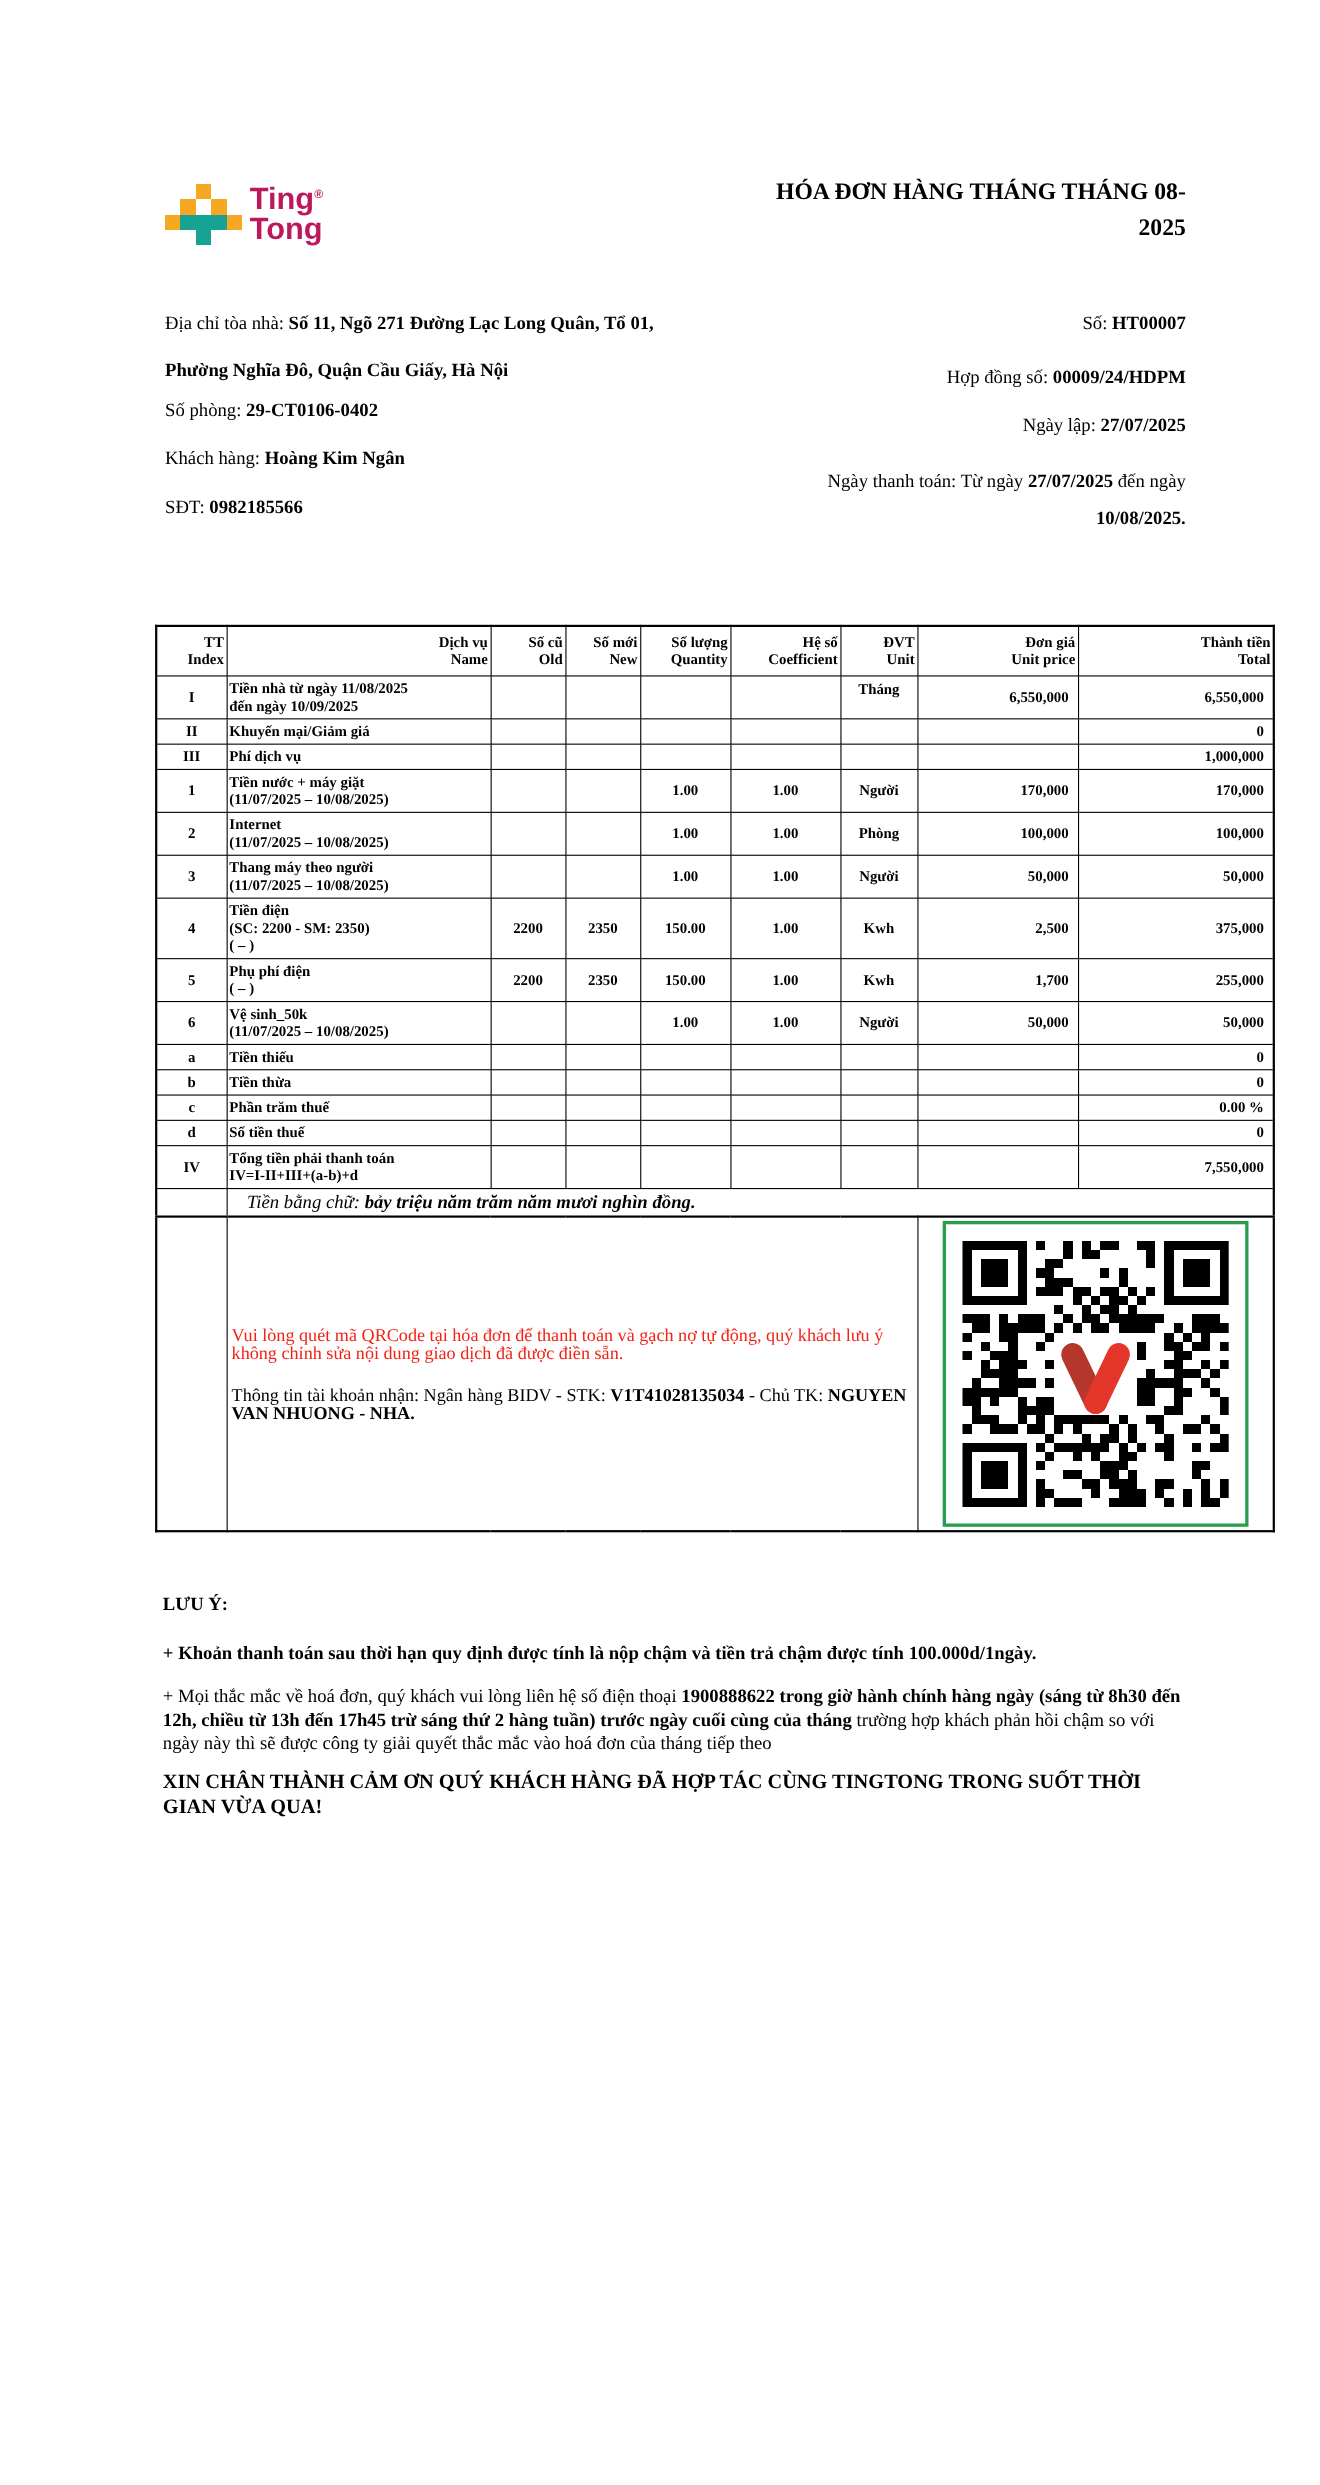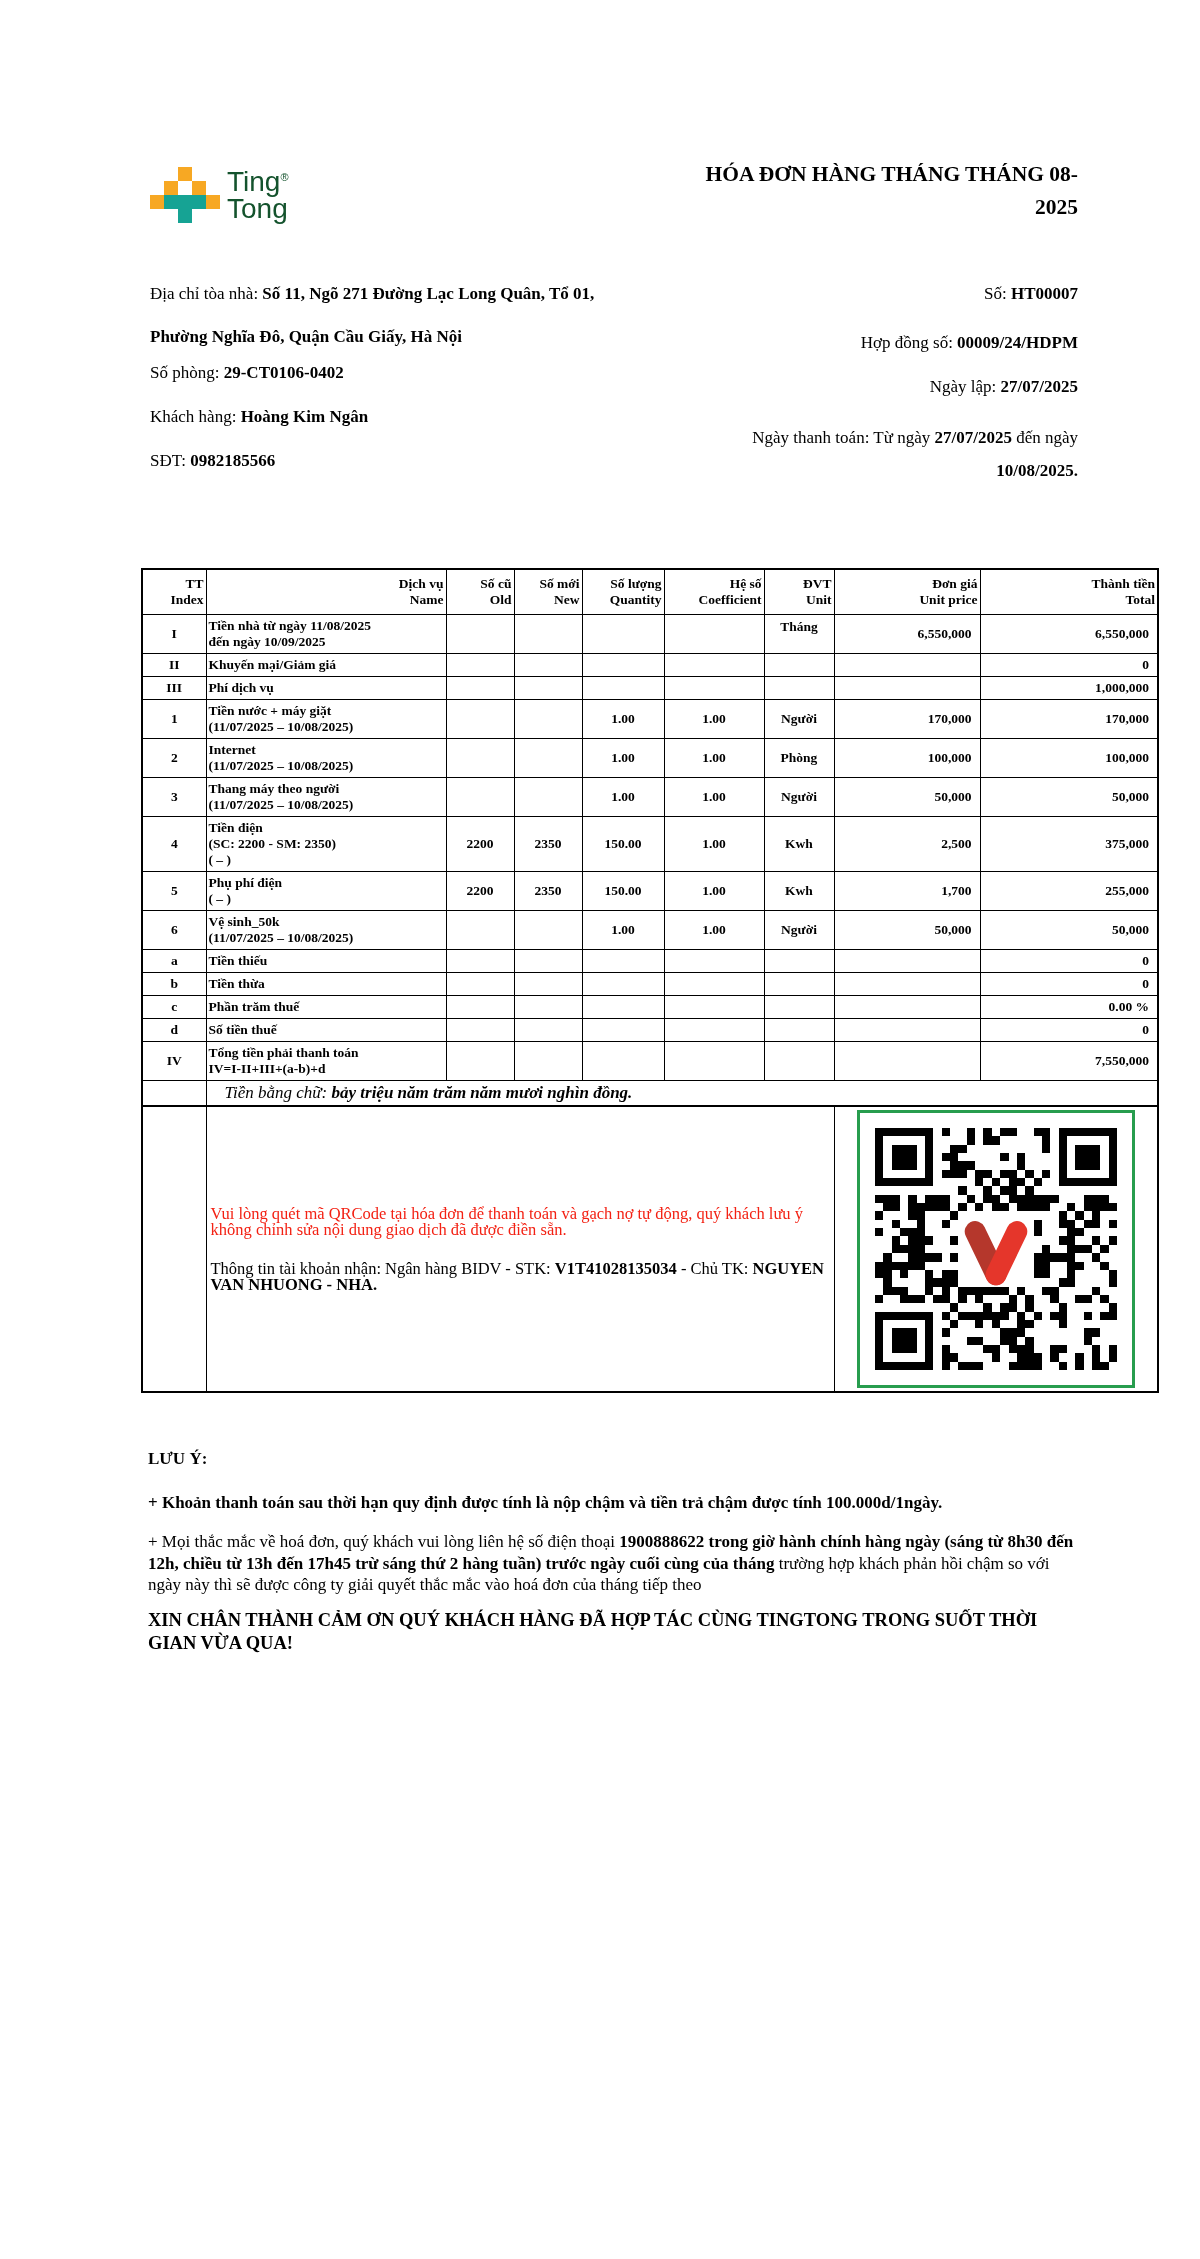--- a/index.html
+++ b/index.html
@@ -5,21 +5,21 @@
   * { margin:0; padding:0; box-sizing:border-box; }
   html,body { background:#ffffff; }
   body { width:1200px; font-family:"Liberation Serif", serif; color:#000; }
   .page { position:relative; width:1200px; height:2259px; background:#fff; overflow:hidden; }
   .b { font-weight:bold; }
 
   
   .logo { position:absolute; left:150px; top:166px; display:flex; align-items:flex-start; }
   .logo-icon { width:70px; height:58px; }
   .logo-text { margin-left:7px; margin-top:-2px; font-family:"Liberation Sans", sans-serif;
-               font-weight:normal; font-size:28px; line-height:27px; color:#14532d; letter-spacing:0; }
+               font-weight:bold; font-size:28px; line-height:27px; color:#be185d; letter-spacing:0; }
   .logo-text .reg { font-size:11px; vertical-align:10px; }
 
   
   .title { position:absolute; top:158px; right:122px; width:460px; text-align:right;
            font-weight:bold; font-size:21.5px; line-height:33px; white-space:pre-line; }
 
   
   .info { font-size:17px; position:absolute; }
   .addr   { left:150px; top:272px; width:470px; line-height:43px; white-space:pre-line; }
   .room   { left:150px; top:363px; }

